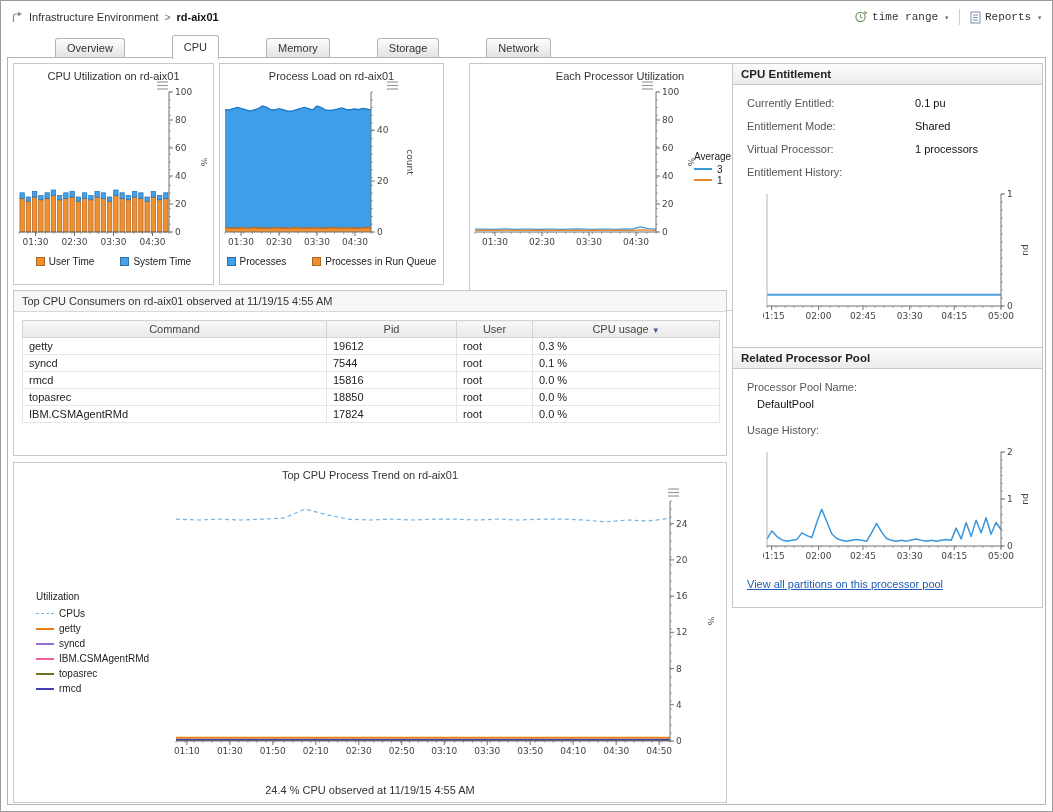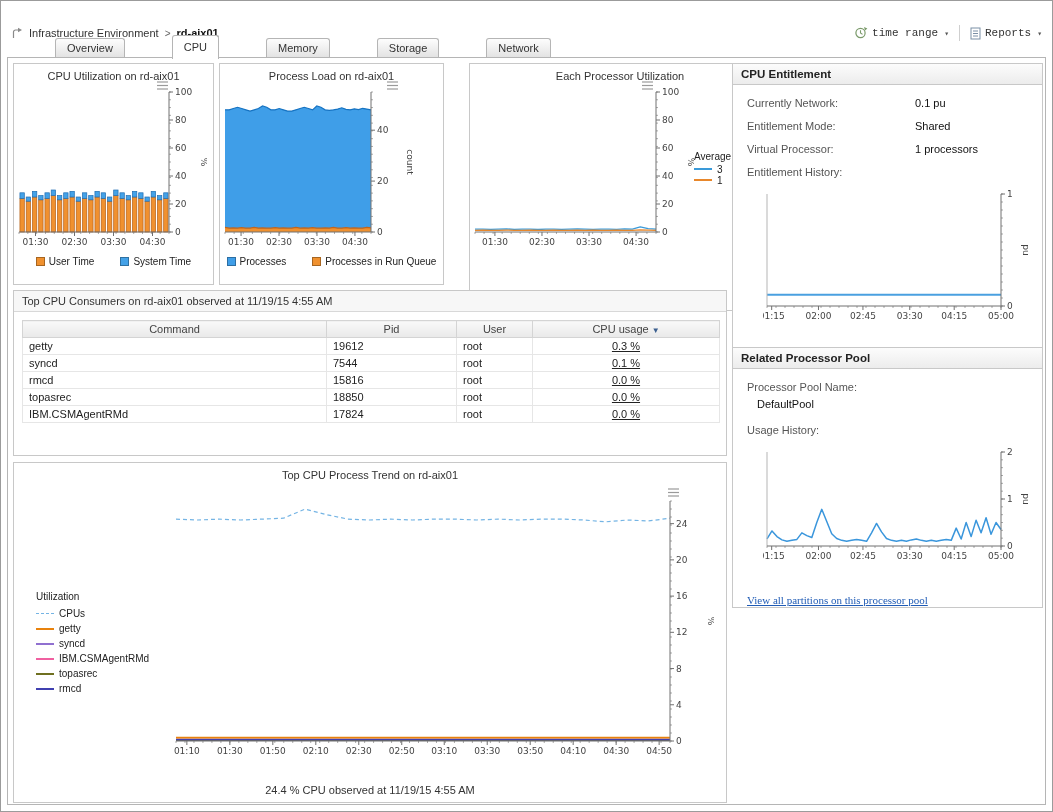--- a/index.html
+++ b/index.html
@@ -1,20 +1,20 @@
 <!DOCTYPE html>
 <html><head>
 <meta charset="utf-8">
 <style>
   html,body{margin:0;padding:0;background:#fff;}
   body{font-family:"Liberation Sans","DejaVu Sans",sans-serif;font-size:11px;color:#222;}
   .page{position:relative;width:1053px;height:812px;box-sizing:border-box;border:1px solid #9b9b9b;background:#fff;overflow:hidden;}
 
   
-  .topbar{position:absolute;left:0;top:16px;right:0;height:30px;display:flex;align-items:center;justify-content:space-between;padding:16px 10px;box-sizing:border-box;text-align:center;}
+  .topbar{position:absolute;left:0;top:0;right:0;height:30px;display:flex;align-items:center;justify-content:space-between;padding:16px 10px;box-sizing:border-box;text-align:center;}
   .breadcrumb{display:flex;align-items:center;gap:6px;}
   .bc-link{color:#333;text-decoration:none;cursor:pointer;}
   .bc-sep{color:#666;font-size:10px;}
   .bc-current{font-weight:bold;color:#111;}
   .topbar-right{display:flex;align-items:center;gap:10px;}
   .tb-group{display:flex;align-items:center;gap:4px;cursor:pointer;color:#333;font-family:Liberation Mono, monospace;}
   .caret{font-size:8px;color:#555;margin-left:2px;}
   .tb-sep{width:1px;height:16px;background:#cfcfcf;}
 
   
@@ -48,40 +48,40 @@
 
   .panel3-body{display:flex;align-items:stretch;}
   .legend-col{display:flex;flex-direction:column;justify-content:center;font-size:10px;color:#222;width:70px;}
   .legend-col .leg-title{margin-bottom:2px;}
 
   
   .consumers-hdr{font-size:11px;color:#333;padding:4px 8px;background:#f7f7f7;border-bottom:1px solid #d8d8d8;}
   #panel-consumers table{border-collapse:collapse;width:698px;margin:8px;font-size:11px;table-layout:fixed;}
   #panel-consumers th{background:linear-gradient(#f9f9f9,#e9e9e9);border:1px solid #d4d4d4;font-weight:normal;color:#444;padding:2px 6px;text-align:center;cursor:pointer;}
   #panel-consumers td{border:1px solid #e6e6e6;padding:2px 6px;color:#222;overflow:hidden;white-space:nowrap;}
-  #panel-consumers td.num{text-align:center;text-decoration:underline;}
+  #panel-consumers td.num{text-align:left;}
   .sort-arrow{color:#3b5f8f;font-size:8px;margin-left:3px;}
 
   
   .trend-legend{position:absolute;left:22px;top:128px;font-size:10px;color:#222;}
   .trend-legend .leg-title{margin-bottom:6px;}
   .trend-legend .leg-item{margin:4px 0;display:flex;align-items:center;}
   #svg-trend{position:absolute;left:148px;top:28px;}
   .trend-caption{position:absolute;bottom:6px;left:0;width:100%;text-align:center;font-size:11px;color:#333;}
 
   
   .panel-hdr{font-weight:bold;font-size:11.5px;color:#222;padding:4px 8px;background:linear-gradient(#fcfcfc,#ececec);border-bottom:1px solid #c8c8c8;}
   .side-body{padding:12px 14px;font-size:11px;}
   .field{display:flex;margin-bottom:11px;}
   .f-label{color:#555;width:128px;flex:none;}
   .f-value{color:#111;padding-left:40px;}
   .hist-label{color:#555;margin:10px 0 8px;}
   #svg-ent-hist,#svg-usage-hist{margin-left:16px;display:block;}
   .pool-name-value{color:#111;margin:5px 0 14px 10px;}
-  .pool-link{color:#1f5bb5;text-decoration:underline;cursor:pointer;display:inline-block;margin-top:28px;font-family:Liberation Serif, serif;}
+  .pool-link{color:#1f5bb5;text-decoration:underline;cursor:pointer;display:inline-block;margin-top:12px;}
 </style>
 </head>
 <body>
 
 <div class="page">
 
   <div class="topbar">
     <div class="breadcrumb">
       <svg width="12" height="12" viewBox="0 0 12 12">
         <path d="M2.5 11 V5 a2 2 0 0 1 2-2 H7.5" fill="none" stroke="#8a8a8a" stroke-width="1.2"></path>
@@ -651,21 +651,21 @@
           <text x="514" y="35.641509433962256" text-anchor="start" font-size="9" fill="#444" font-family="DejaVu Sans, sans-serif">24</text>
           <text x="546" y="130" text-anchor="middle" font-size="9" fill="#444" font-family="DejaVu Sans, sans-serif" transform="rotate(90 546 130)">%</text>
         </svg>
       <div class="trend-caption">24.4 % CPU observed at 11/19/15 4:55 AM</div>
     </div>
 
     <div class="panel" id="panel-entitlement">
       <div class="panel-hdr">CPU Entitlement</div>
       <div class="side-body">
         <div class="field">
-            <span class="f-label">Currently Network:</span>
+            <span class="f-label">Currently Entitled:</span>
             <span class="f-value">0.1 pu</span>
           </div>
         <div class="field">
             <span class="f-label">Entitlement Mode:</span>
             <span class="f-value">Shared</span>
           </div>
         <div class="field">
             <span class="f-label">Virtual Processor:</span>
             <span class="f-value">1 processors</span>
           </div>

